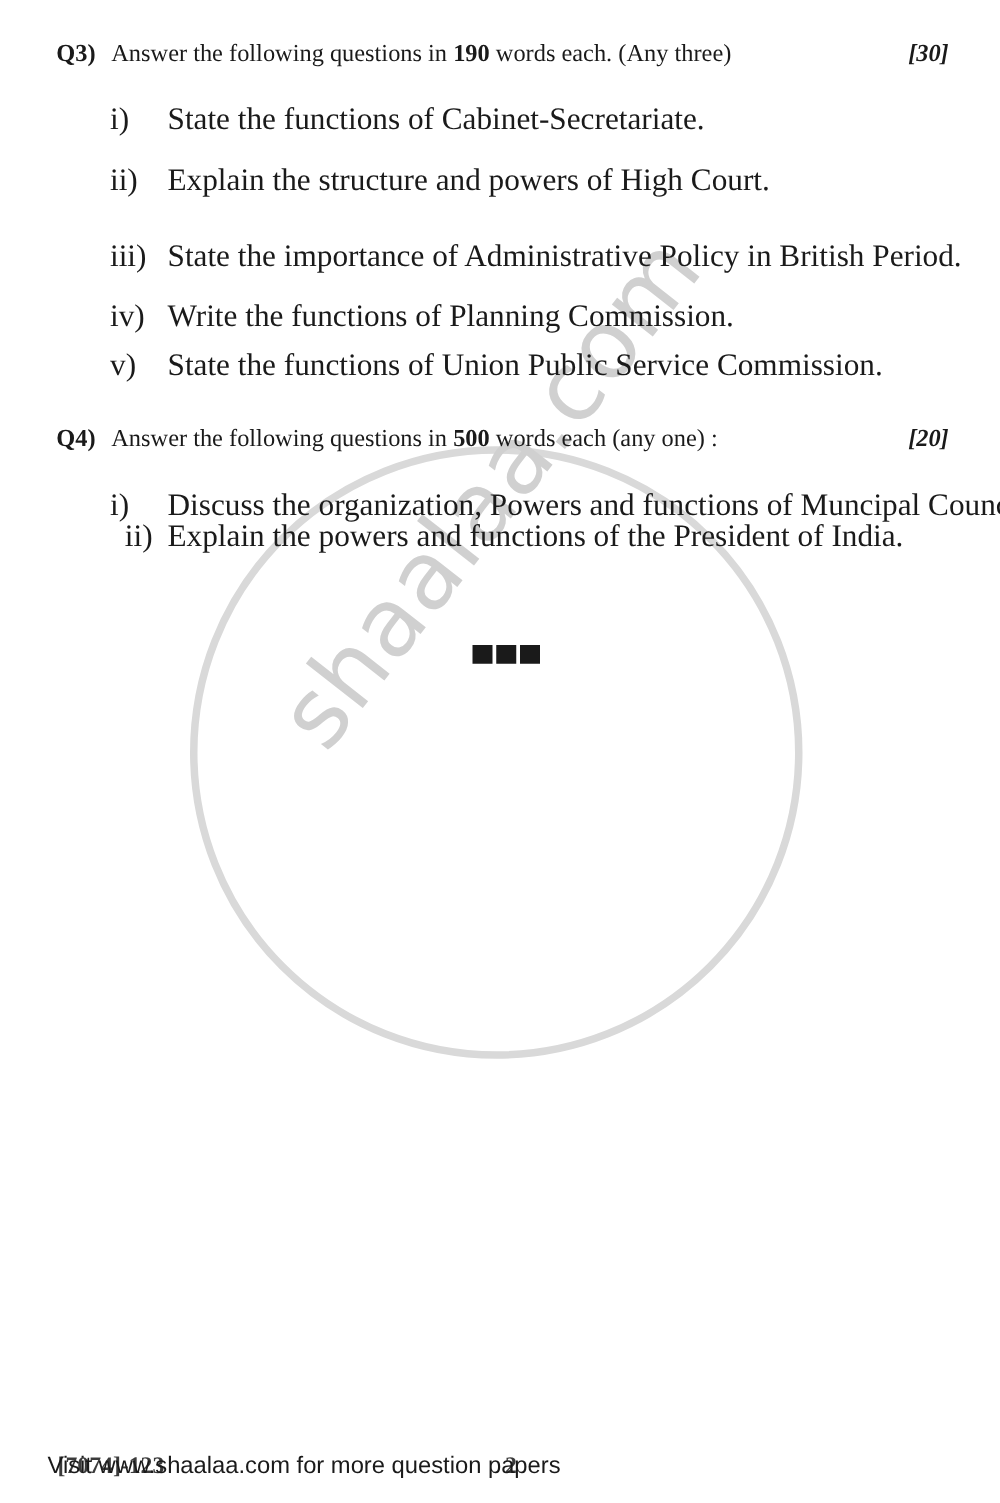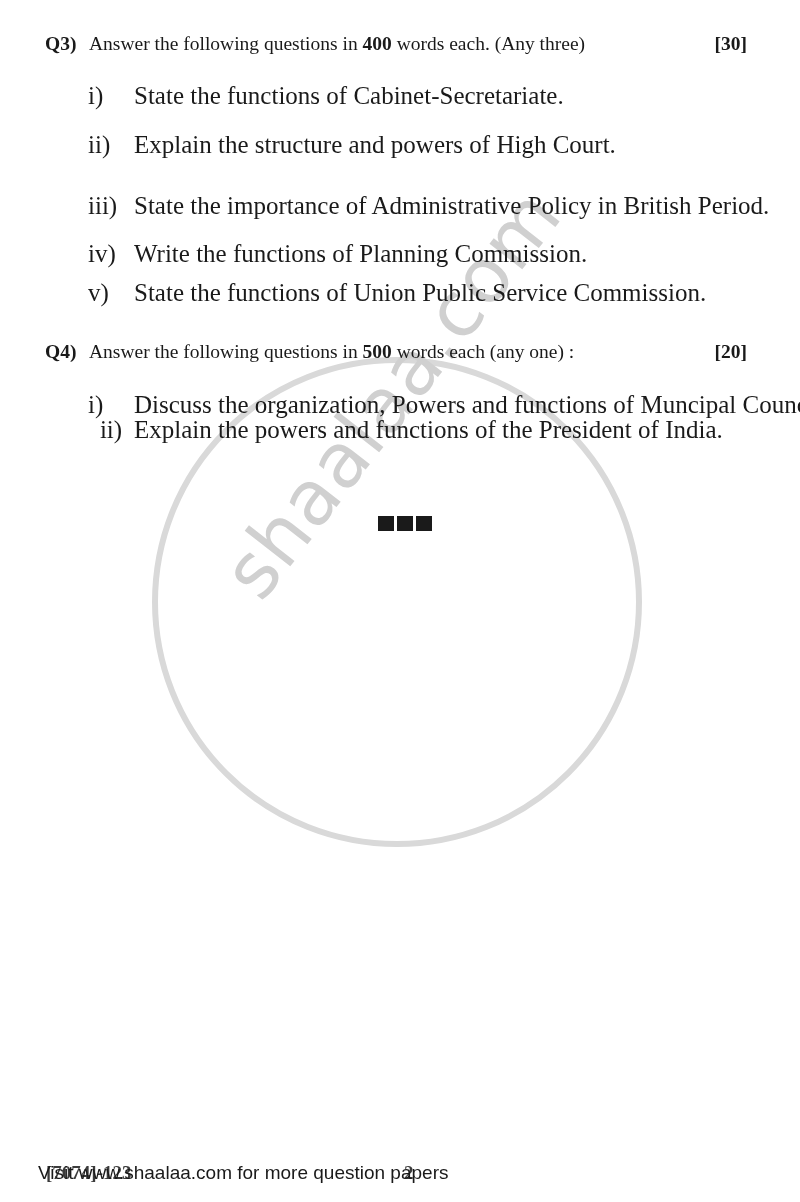--- a/index.html
+++ b/index.html
@@ -12,21 +12,21 @@
       border: 6px solid #d9d9d9; border-radius: 50%; box-sizing: border-box; z-index: 0;
     }
     .watermark-text {
       position: absolute; left: 205px; top: 560px; font-family: "DejaVu Sans", sans-serif;
       font-size: 76px; color: #d0d0d0; transform: rotate(-52deg); transform-origin: left top;
       z-index: 0; white-space: nowrap; letter-spacing: 1px;
     }
     .content { position: relative; z-index: 1; }
     .q-head { position: absolute; left: 45px; width: 720px; font-size: 19.5px; }
     .q-num { font-weight: bold; display: inline-block; width: 44px; }
-    .q-marks { position: absolute; right: 18px; top: 0; font-weight: bold; }
+    .q-marks { position: absolute; right: 6px; top: 0; font-weight: bold; font-style: italic; }
     .sub { position: absolute; left: 88px; font-size: 25px; white-space: nowrap; }
     .sub .roman { display: inline-block; width: 46px; }
     .end-marks { position: absolute; left: 378px; top: 516px; display: flex; gap: 3px; }
     .end-marks span { width: 16px; height: 15px; background: #1a1a1a; display: block; }
     .footer {
       position: absolute; left: 38px; top: 1162px; font-family: "Liberation Sans", sans-serif;
       font-size: 19px; color: #1a1a1a; white-space: nowrap;
     }
     .footer-overlay {
       position: absolute; left: 46px; top: 1162px; font-family: "Liberation Serif", serif;
@@ -39,21 +39,21 @@
   </style>
 </head>
 <body>
 
 <div class="watermark-circle"></div>
 <div class="watermark-text">shaalaa.com</div>
 
 <div class="content">
 
   <div class="q-head" style="top:33px;">
-    <span class="q-num">Q3)</span><span>Answer the following questions in </span><b>400</b><span> words each. (Any three)</span>
+    <span class="q-num">Q3)</span><span>Answer the following questions in </span><b>190</b><span> words each. (Any three)</span>
     <span class="q-marks">[30]</span>
   </div>
 
   <div class="sub" style="top:82px;">
     <span class="roman">i)</span><span>State the functions of Cabinet-Secretariate.</span>
   </div>
   <div class="sub" style="top:131px;">
     <span class="roman">ii)</span><span>Explain the structure and powers of High Court.</span>
   </div>
   <div class="sub" style="top:192px;">

